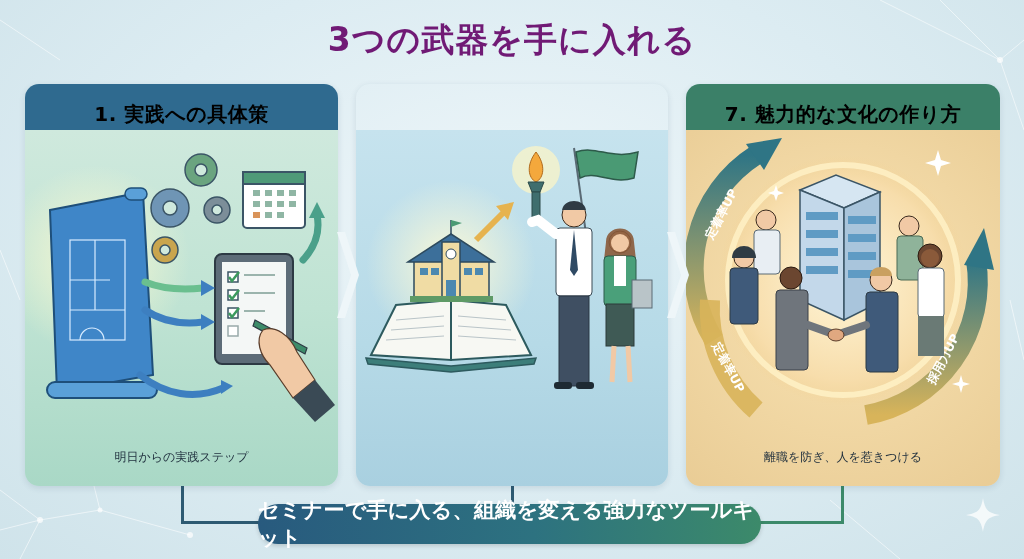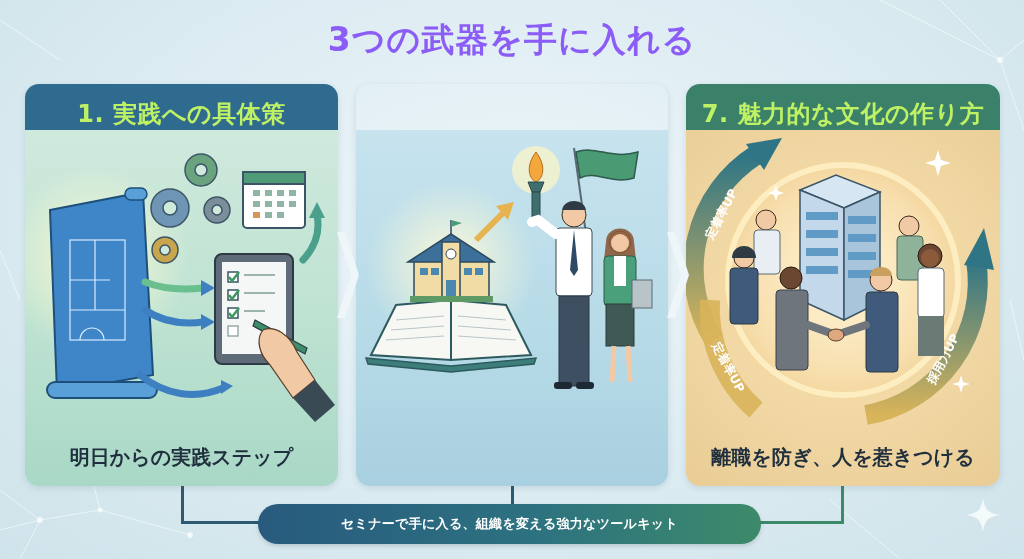--- a/index.html
+++ b/index.html
@@ -6,36 +6,36 @@
   html, body { width: 1024px; height: 559px; overflow: hidden; }
   body {
     font-family: "DejaVu Sans", "Liberation Sans", sans-serif;
     background: radial-gradient(ellipse at 50% 40%, #eef6f9 0%, #dcecf2 55%, #cfe3ea 100%);
     position: relative;
   }
   .bg-net { position: absolute; inset: 0; z-index: 0; }
   .title {
     position: absolute; left: 0; right: 0; top: 18px;
     text-align: center; font-size: 33px; font-weight: bold;
-    color: #8b5cf6; letter-spacing: 1px; z-index: 2;
+    color: #701a75; letter-spacing: 1px; z-index: 2;
   }
   .panel {
     position: absolute; top: 84px; height: 402px;
     border-radius: 14px; overflow: hidden; z-index: 2;
     box-shadow: 0 2px 6px rgba(30,60,80,0.12);
   }
   .panel .head {
     height: 60px; display: flex; align-items: center; justify-content: center;
-    color: #bef264; font-size: 24px; font-weight: bold; letter-spacing: 0.5px;
+    color: #000000; font-size: 20px; font-weight: bold; letter-spacing: 0.5px;
   }
   .panel .body { position: absolute; top: 46px; left: 0; right: 0; bottom: 0; }
   .panel .caption {
     position: absolute; left: 0; right: 0; bottom: 0; height: 58px;
     display: flex; align-items: center; justify-content: center;
-    font-size: 20px; font-weight: bold; color: #1f2f3d;
+    font-size: 12px; font-weight: normal; color: #1f2f3d;
   }
   .p1 { left: 25px; width: 313px; }
   .p1 .head { background: #2f6a8f; }
   .p1 .body { background: linear-gradient(180deg, #cfe9dd 0%, #bfe3d3 50%, #a9d8c6 100%); }
   .p2 { left: 356px; width: 312px; }
   .p2 .head { background: #2f7f8a; }
   .p2 .body { background: linear-gradient(180deg, #c6e3ee 0%, #b6dae7 60%, #a9d0e0 100%); }
   .p3 { left: 686px; width: 314px; }
   .p3 .head { background: #3b8068; }
   .p3 .body { background: radial-gradient(circle at 50% 45%, #fbe8bf 0%, #f2d9a6 45%, #e9cc95 100%); }
@@ -43,21 +43,21 @@
   .chev {
     position: absolute; top: 232px; width: 22px; height: 86px; z-index: 3;
   }
   .connector {
     position: absolute; z-index: 1; border-color: #2d5a72; border-style: solid;
   }
   .pill {
     position: absolute; left: 258px; top: 504px; width: 503px; height: 40px;
     border-radius: 20px; z-index: 3;
     background: linear-gradient(90deg, #285a7e 0%, #2d7280 55%, #3c8a6a 100%);
-    color: #fff; font-size: 13px; font-weight: bold;
+    color: #fff; font-size: 21px; font-weight: bold;
     display: flex; align-items: center; justify-content: center; letter-spacing: 0.3px;
     box-shadow: 0 2px 4px rgba(0,0,0,0.15);
   }
   .sparkle { position: absolute; z-index: 1; }
   .arc-label { font-size: 12px; font-weight: bold; fill: #fff; }
 </style>
 </head>
 <body>
 
 <svg class="bg-net" width="1024" height="559" viewBox="0 0 1024 559">

